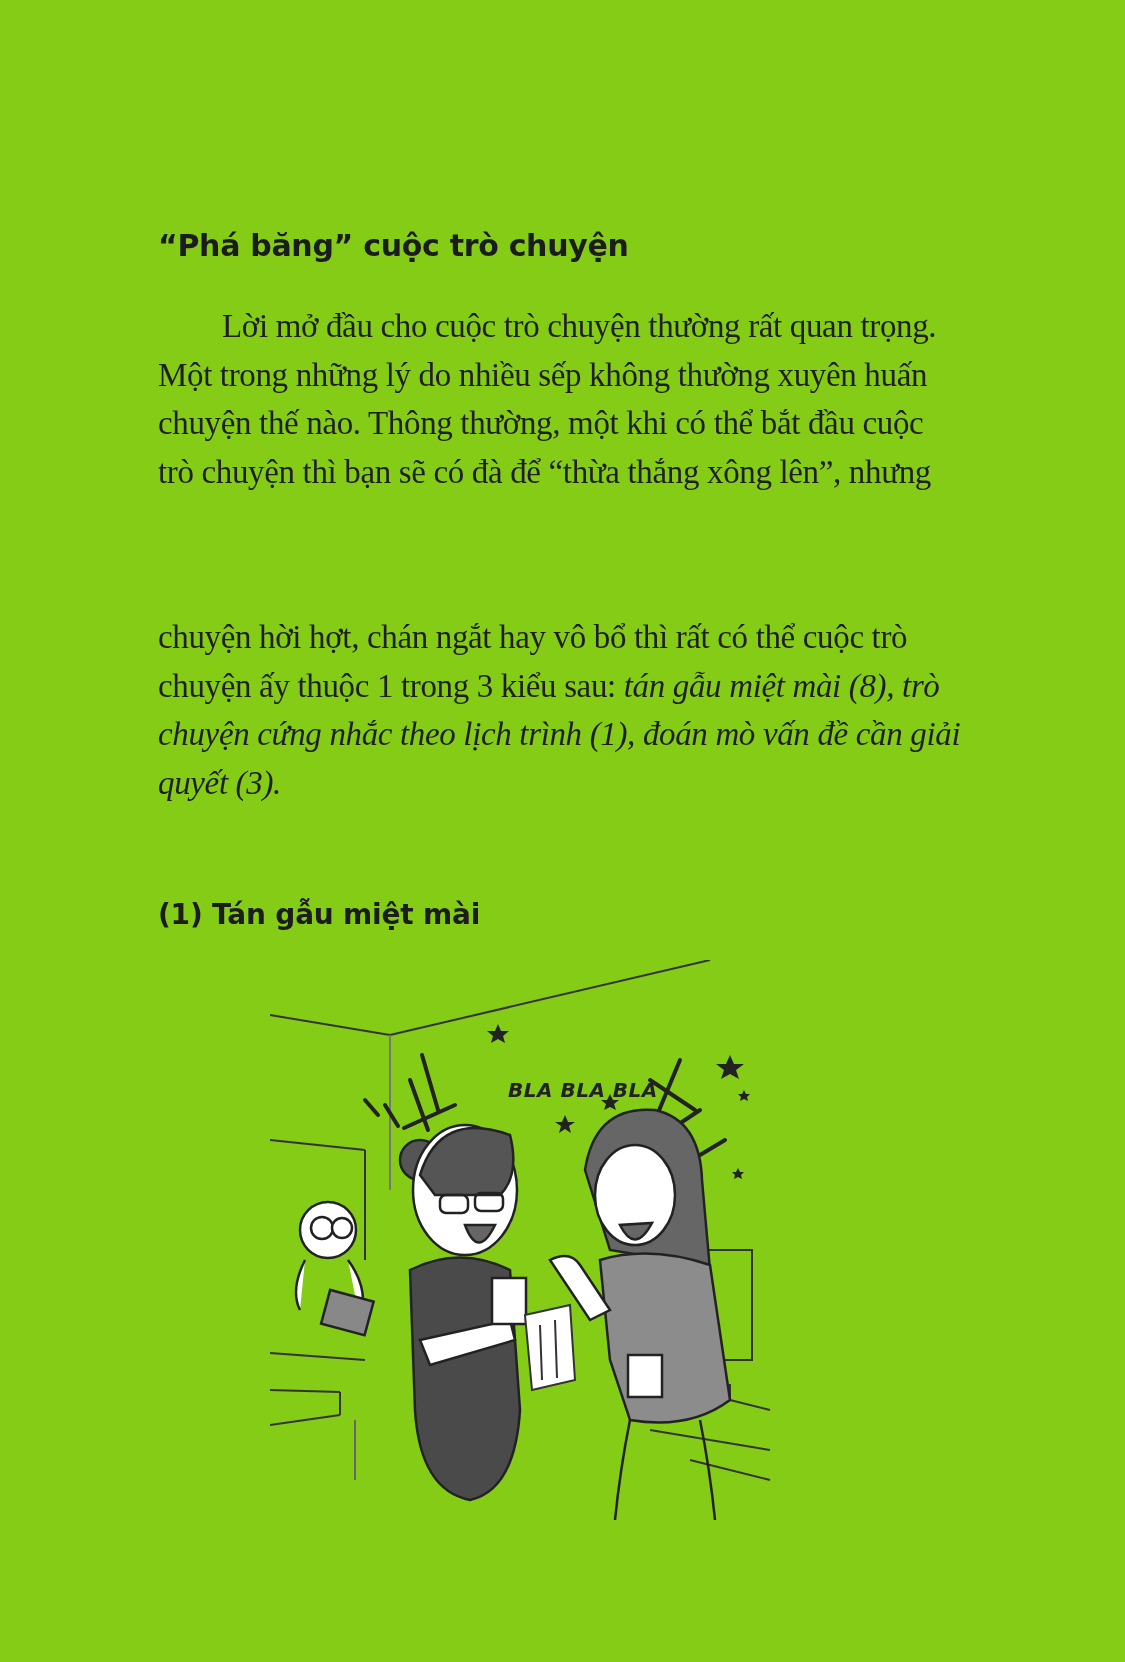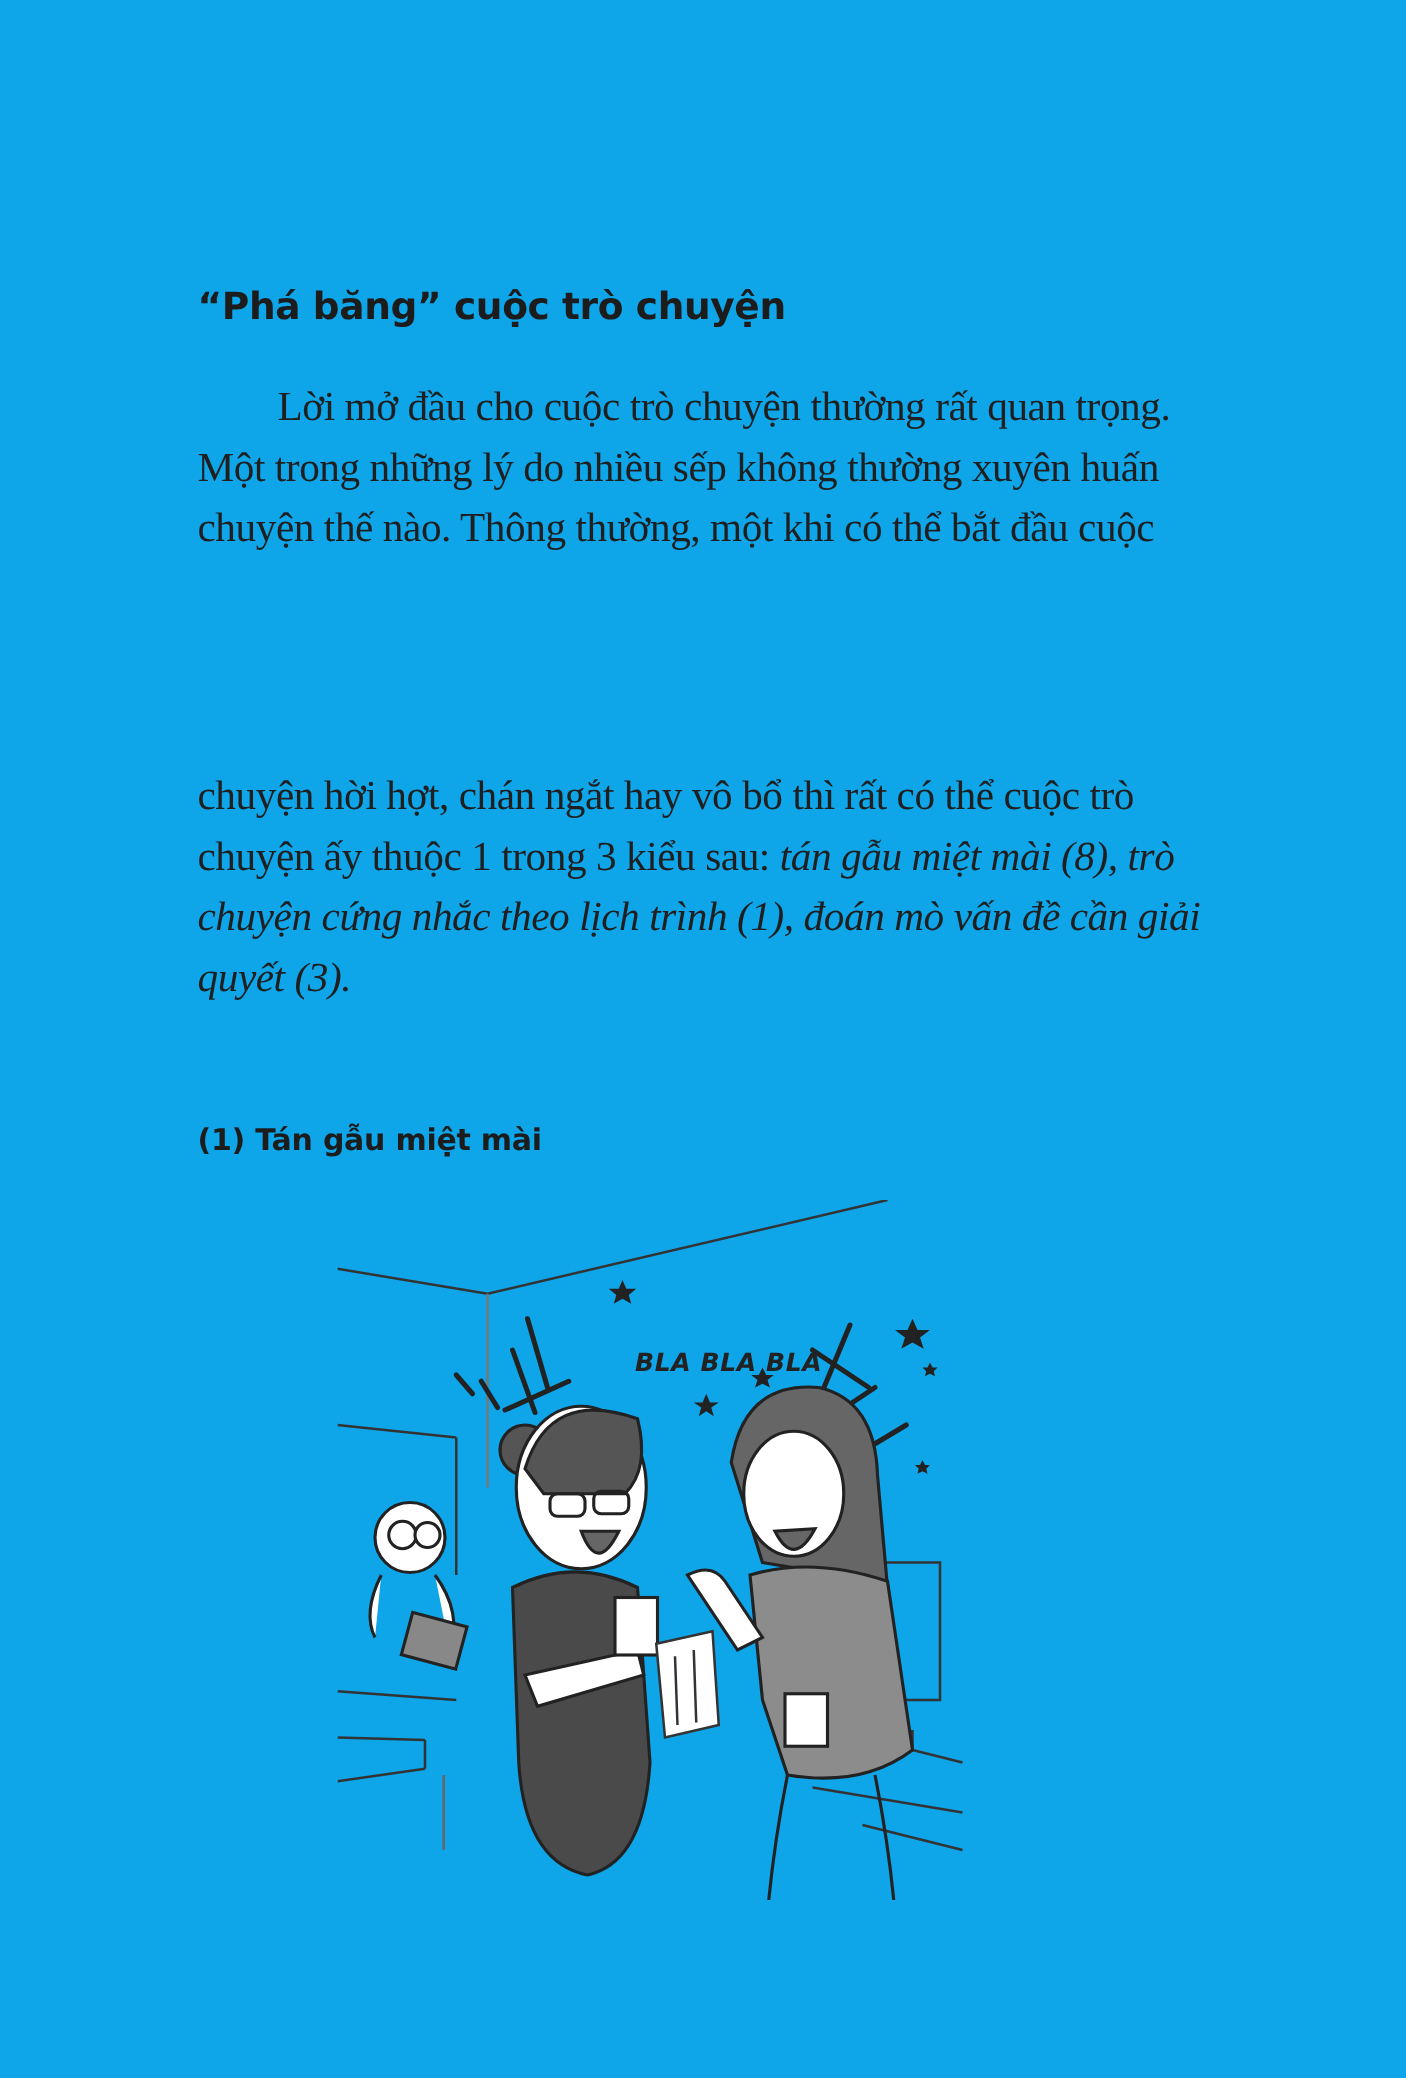--- a/index.html
+++ b/index.html
@@ -1,55 +1,56 @@
 <!DOCTYPE html>
 <html><head>
   <meta charset="utf-8">
   <style>
     html, body { margin: 0; padding: 0; background: #ffffff; }
     body { width: 1125px; height: 1662px; position: relative; overflow: hidden; color: #1f1f1f; }
-    .page { position: absolute; left: 0; top: 0; width: 1125px; height: 1662px; background: #0ea5e9; }
+    .page { position: absolute; left: 0; top: 0; width: 1125px; height: 1662px; background: #84cc16; }
     .heading {
       position: absolute; left: 158px; top: 228px;
       font-family: "DejaVu Sans", sans-serif; font-weight: bold; font-size: 30px;
       letter-spacing: -0.3px; color: #1c1c1c; white-space: nowrap; margin: 0;
     }
     .body-text {
       position: absolute; left: 158px; width: 800px;
       font-family: "Liberation Serif", serif; font-size: 33px; line-height: 48.5px;
       color: #1f1f1f; margin: 0; letter-spacing: -0.35px;
     }
     .line { display: block; white-space: nowrap; }
     .indent { padding-left: 64px; }
     .p1 { top: 302px; }
     .p2 { top: 613px; }
     .it { font-style: italic; }
     .subheading {
       position: absolute; left: 158px; top: 898px;
-      font-family: "DejaVu Sans", sans-serif; font-weight: bold; font-size: 24px;
+      font-family: "DejaVu Sans", sans-serif; font-weight: bold; font-size: 28px;
       color: #1c1c1c; white-space: nowrap; margin: 0; letter-spacing: -0.2px;
     }
     .illustration { position: absolute; left: 270px; top: 960px; width: 580px; height: 560px; }
     .bla {
       position: absolute; left: 238px; top: 118px;
       font-family: "DejaVu Sans", sans-serif; font-weight: bold; font-style: italic;
       font-size: 20px; color: #222; letter-spacing: 0.5px; white-space: nowrap;
     }
   </style>
 </head>
 <body>
 
 <div class="page">
 
   <h2 class="heading">“Phá băng” cuộc trò chuyện</h2>
 
   <p class="body-text p1">
     <span class="line indent">Lời mở đầu cho cuộc trò chuyện thường rất quan trọng.</span>
     <span class="line">Một trong những lý do nhiều sếp không thường xuyên huấn</span>
     <span class="line">chuyện thế nào. Thông thường, một khi có thể bắt đầu cuộc</span>
+    <span class="line">trò chuyện thì bạn sẽ có đà để “thừa thắng xông lên”, nhưng</span>
   </p>
 
   <p class="body-text p2">
     <span class="line">chuyện hời hợt, chán ngắt hay vô bổ thì rất có thể cuộc trò</span>
     <span class="line"><span>chuyện ấy thuộc 1 trong 3 kiểu sau: </span><span class="it">tán gẫu miệt mài (8), trò</span></span>
     <span class="line it">chuyện cứng nhắc theo lịch trình (1), đoán mò vấn đề cần giải</span>
     <span class="line it">quyết (3).</span>
   </p>
 
   <h3 class="subheading">(1) Tán gẫu miệt mài</h3>

